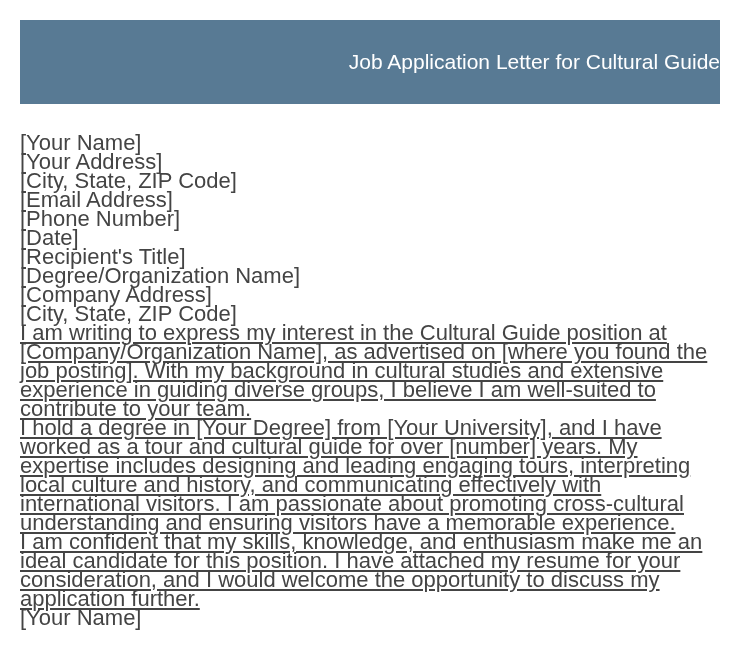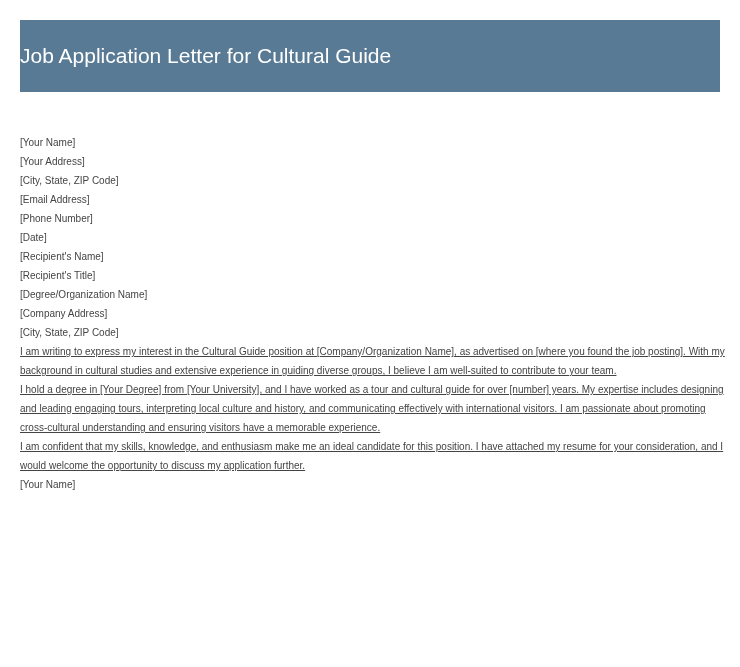--- a/index.html
+++ b/index.html
@@ -12,39 +12,39 @@
       height: 667px;
       overflow: hidden;
       position: relative;
       font-family: "Liberation Sans", "DejaVu Sans", sans-serif;
     }
     .header {
       position: absolute;
       left: 20px;
       top: 20px;
       width: 700px;
-      height: 72px;
+      height: 84px;
       background: #587a94;
       display: flex;
       align-items: center;
-      justify-content: flex-start;
+      justify-content: flex-end;
     }
     .header-title {
       color: #ffffff;
       font-size: 21px;
       font-family: "Liberation Sans", sans-serif;
       letter-spacing: 0px;
     }
     .letter {
       position: absolute;
       left: 20px;
       top: 133px;
       width: 705px;
       color: #444444;
-      font-size: 10px;
+      font-size: 22px;
       line-height: 19px;
       font-family: "Liberation Sans", sans-serif;
     }
     .line {
       display: block;
       white-space: nowrap;
     }
     .para {
       display: block;
       white-space: normal;
@@ -58,21 +58,20 @@
   <div class="header-title">Job Application Letter for Cultural Guide</div>
 </div>
 
 <div class="letter">
   <span class="line">[Your Name]</span>
   <span class="line">[Your Address]</span>
   <span class="line">[City, State, ZIP Code]</span>
   <span class="line">[Email Address]</span>
   <span class="line">[Phone Number]</span>
   <span class="line">[Date]</span>
-  <span class="line">[Recipient's Name]</span>
   <span class="line">[Recipient's Title]</span>
   <span class="line">[Degree/Organization Name]</span>
   <span class="line">[Company Address]</span>
   <span class="line">[City, State, ZIP Code]</span>
   <span class="para">I am writing to express my interest in the Cultural Guide position at [Company/Organization Name], as advertised on [where you found the job posting]. With my background in cultural studies and extensive experience in guiding diverse groups, I believe I am well-suited to contribute to your team.</span>
   <span class="para">I hold a degree in [Your Degree] from [Your University], and I have worked as a tour and cultural guide for over [number] years. My expertise includes designing and leading engaging tours, interpreting local culture and history, and communicating effectively with international visitors. I am passionate about promoting cross-cultural understanding and ensuring visitors have a memorable experience.</span>
   <span class="para">I am confident that my skills, knowledge, and enthusiasm make me an ideal candidate for this position. I have attached my resume for your consideration, and I would welcome the opportunity to discuss my application further.</span>
   <span class="line">[Your Name]</span>
 </div>
 

